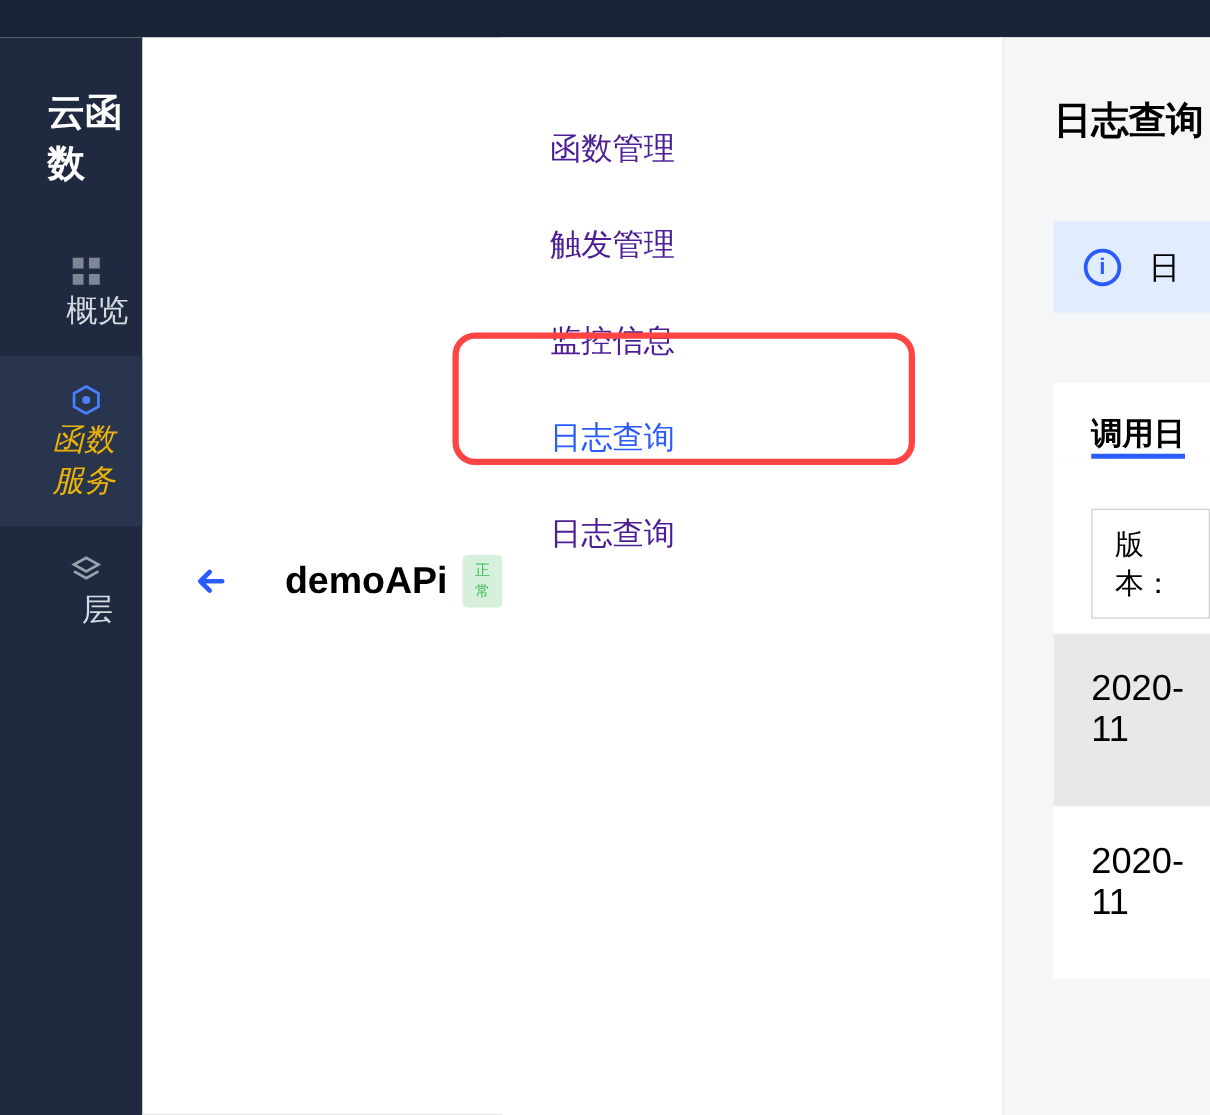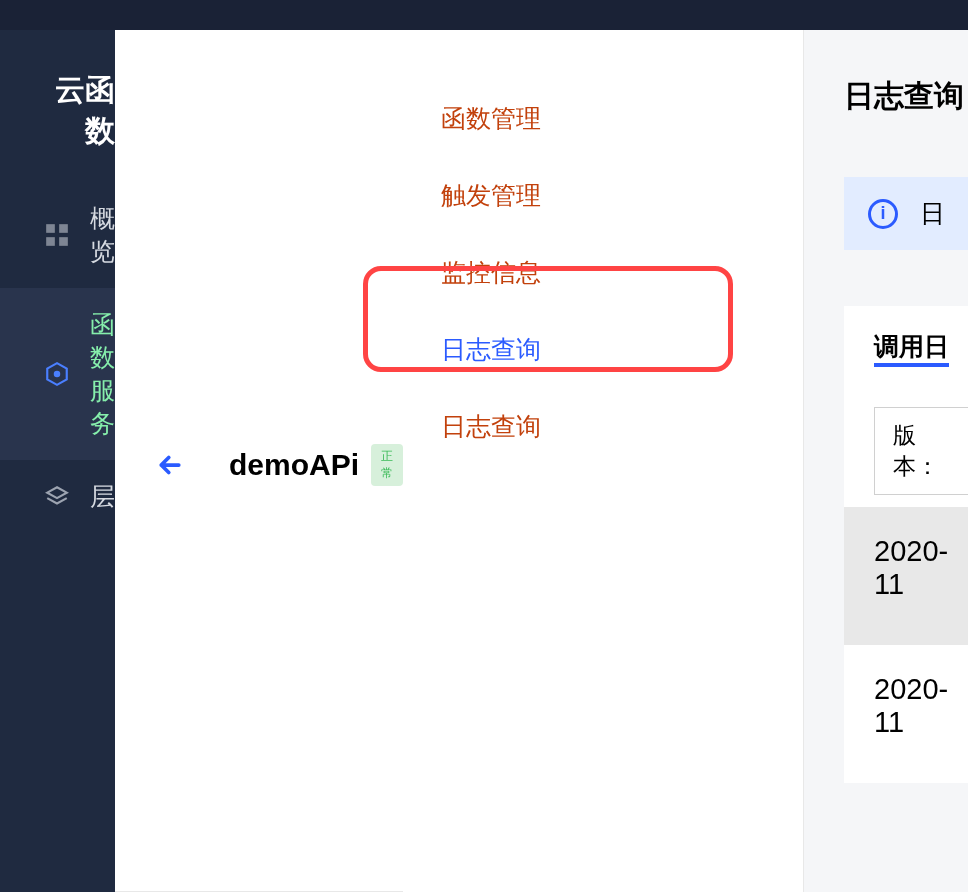--- a/index.html
+++ b/index.html
@@ -31,33 +31,34 @@
       background: #1f2a40;
       color: #fff;
       display: flex;
       flex-direction: column;
     }
     .sidebar-title {
       font-size: 30px;
       font-weight: 600;
       padding: 40px 0 30px 38px;
       color: #fff;
-      text-align: right;
     }
     .sidebar-item {
       display: flex;
       align-items: center;
       padding: 20px 0 20px 42px;
       font-size: 25px;
       color: #d5d9e0;
       cursor: pointer;
+      flex-direction: column;
     }
     .sidebar-item.active {
       background: #29344d;
-      color: #86efac;
+      color: #eab308;
+      font-style: italic;
     }
     .sidebar-item .icon {
       width: 30px;
       height: 30px;
       margin-right: 18px;
       display: flex;
       align-items: center;
       justify-content: center;
       flex-shrink: 0;
     }
@@ -101,21 +102,21 @@
     }
     .sub-nav {
       width: 400px;
       background: #fff;
       padding-top: 50px;
       position: relative;
     }
     .sub-nav-item {
       padding: 22px 0 22px 38px;
       font-size: 25px;
-      color: #c2410c;
+      color: #4c1d95;
       cursor: pointer;
       position: relative;
     }
     .sub-nav-item.active {
       color: #2b5bff;
     }
     .highlight-box {
       position: absolute;
       border: 5px solid #ff4444;
       border-radius: 18px;

